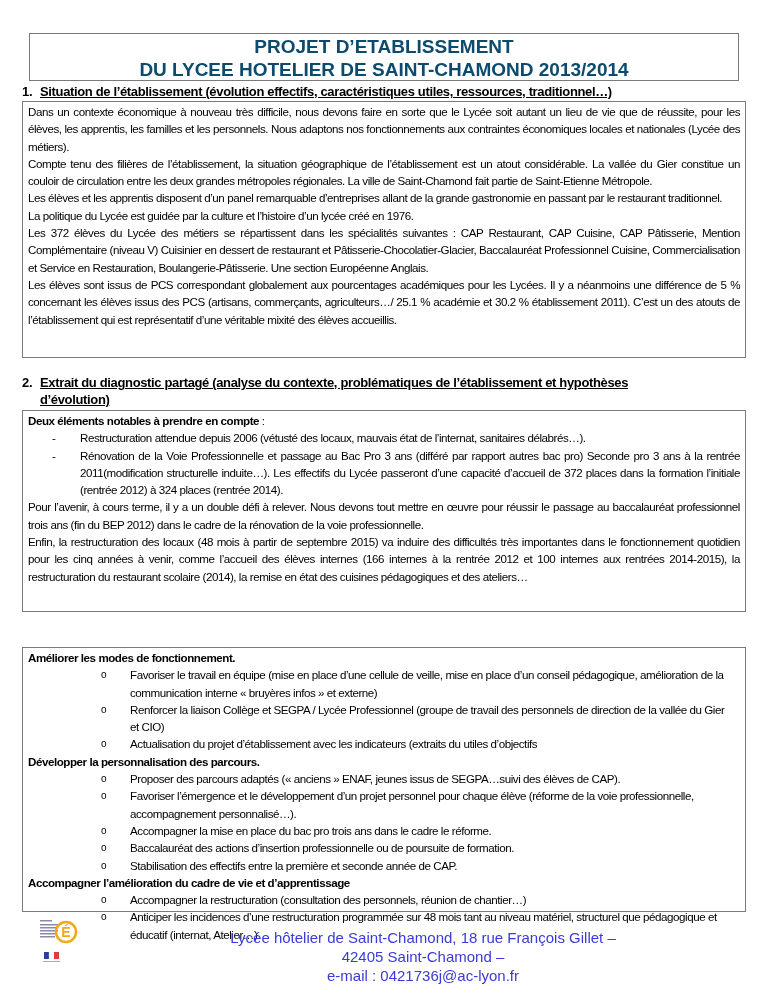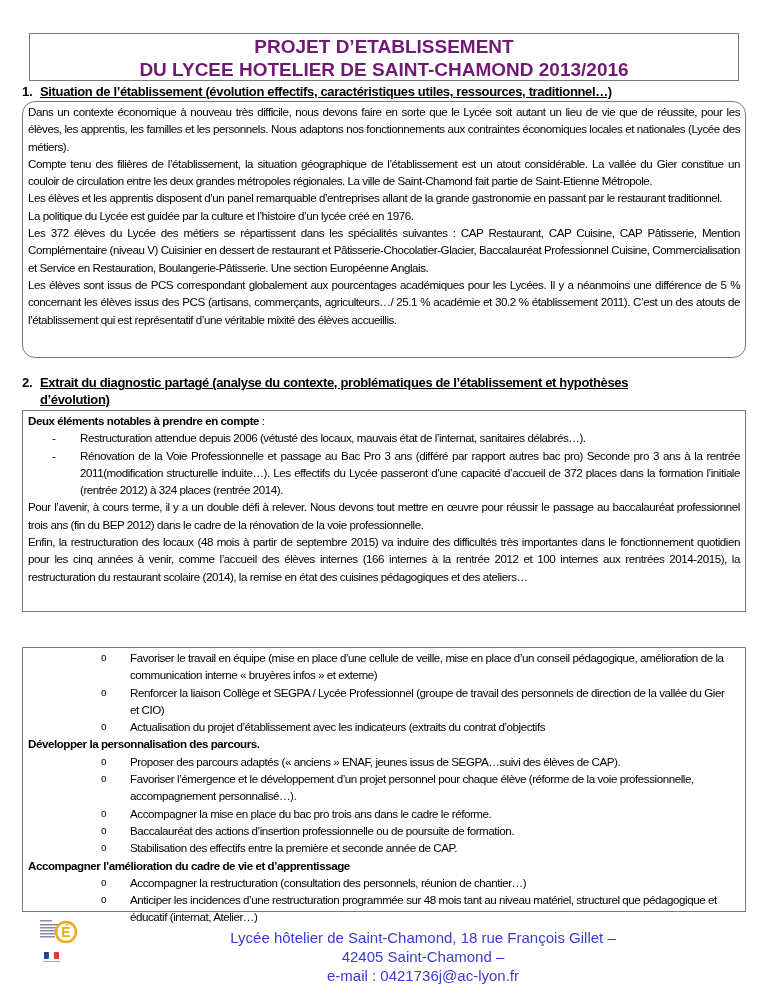--- a/index.html
+++ b/index.html
@@ -5,21 +5,21 @@
     html, body { margin: 0; padding: 0; background: #ffffff; }
     body {
       width: 768px; height: 994px; position: relative; overflow: hidden;
       font-family: "Liberation Sans Narrow", "Liberation Sans", sans-serif;
       color: #000;
     }
     .page { position: absolute; left: 0; top: 0; width: 768px; height: 994px; }
     .title-box {
       position: absolute; left: 29px; top: 33px; width: 710px; height: 48px;
       border: 1px solid #7a7a7a; text-align: center;
-      color: #701a75; font-family: "Liberation Sans", sans-serif; font-weight: bold;
+      color: #0c4a6e; font-family: "Liberation Sans", sans-serif; font-weight: bold;
       font-size: 19px; line-height: 23px; padding-top: 1px; box-sizing: border-box;
     }
     .section-title {
       position: absolute; left: 22px; font-family: "Liberation Sans", sans-serif;
       font-weight: bold; font-size: 13px; line-height: 17px; white-space: nowrap;
       letter-spacing: -0.35px;
     }
     .section-title .num { display: inline-block; width: 18px; }
     .section-title .txt { text-decoration: underline; }
     .section-title.wrap { white-space: normal; width: 720px; }
@@ -42,27 +42,27 @@
     }
     .logo { position: absolute; left: 38px; top: 918px; width: 48px; height: 56px; }
   </style>
 </head>
 <body>
 
 <div class="page">
 
   <div class="title-box">
     <div>PROJET D’ETABLISSEMENT</div>
-    <div>DU LYCEE HOTELIER DE SAINT-CHAMOND 2013/2016</div>
+    <div>DU LYCEE HOTELIER DE SAINT-CHAMOND 2013/2014</div>
   </div>
 
   <div class="section-title" style="top:83px;">
     <span class="num">1.</span><span class="txt">Situation de l’établissement (évolution effectifs, caractéristiques utiles, ressources, traditionnel…)</span>
   </div>
-  <div class="box" style="top:101px; height:257px;border-radius:13px;">
+  <div class="box" style="top:101px; height:257px;">
     <p>Dans un contexte économique à nouveau très difficile, nous devons faire en sorte que le Lycée soit autant un lieu de vie que de réussite, pour les élèves, les apprentis, les familles et les personnels. Nous adaptons nos fonctionnements aux contraintes économiques locales et nationales (Lycée des métiers).</p>
     <p>Compte tenu des filières de l’établissement, la situation géographique de l’établissement est un atout considérable. La vallée du Gier constitue un couloir de circulation entre les deux grandes métropoles régionales. La ville de Saint-Chamond fait partie de Saint-Etienne Métropole.</p>
     <p>Les élèves et les apprentis disposent d’un panel remarquable d’entreprises allant de la grande gastronomie en passant par le restaurant traditionnel.</p>
     <p>La politique du Lycée est guidée par la culture et l’histoire d’un lycée créé en 1976.</p>
     <p>Les 372 élèves du Lycée des métiers se répartissent dans les spécialités suivantes : CAP Restaurant, CAP Cuisine, CAP Pâtisserie, Mention Complémentaire (niveau V) Cuisinier en dessert de restaurant et Pâtisserie-Chocolatier-Glacier, Baccalauréat Professionnel Cuisine, Commercialisation et Service en Restauration, Boulangerie-Pâtisserie. Une section Européenne Anglais.</p>
     <p>Les élèves sont issus de PCS correspondant globalement aux pourcentages académiques pour les Lycées. Il y a néanmoins une différence de 5 % concernant les élèves issus des PCS (artisans, commerçants, agriculteurs…/ 25.1 % académie et 30.2 % établissement 2011). C’est un des atouts de l’établissement qui est représentatif d’une véritable mixité des élèves accueillis.</p>
   </div>
 
   <div class="section-title wrap" style="top:374px;">
     <span class="num">2.</span><span class="txt">Extrait du diagnostic partagé (analyse du contexte, problématiques de l’établissement et hypothèses</span>
@@ -76,23 +76,24 @@
     </div>
     <div class="dash-item">
       <span class="dash">-</span>
       <span>Rénovation de la Voie Professionnelle et passage au Bac Pro 3 ans (différé par rapport autres bac pro) Seconde pro 3 ans à la rentrée 2011(modification structurelle induite…). Les effectifs du Lycée passeront d’une capacité d’accueil de 372 places dans la formation l’initiale (rentrée 2012) à 324 places (rentrée 2014).</span>
     </div>
     <p>Pour l’avenir,  à cours terme, il y a un double défi à relever. Nous devons tout mettre en œuvre pour réussir le passage au baccalauréat professionnel trois ans (fin du BEP 2012) dans le cadre de la rénovation de la voie professionnelle.</p>
     <p>Enfin, la restructuration des locaux (48 mois à partir de septembre 2015) va induire des difficultés très importantes dans le fonctionnement quotidien pour les cinq années à venir, comme l’accueil des élèves internes (166 internes à la rentrée 2012 et 100 internes aux rentrées 2014-2015), la restructuration du restaurant scolaire (2014), la remise en état des cuisines pédagogiques et des ateliers…</p>
   </div>
 
   <div class="box" style="top:647px; height:265px;">
+    <p class="bold">Améliorer les modes de fonctionnement.</p>
     <div class="o-item"><span class="bullet">o</span><span>Favoriser le travail en équipe (mise en place d’une cellule de veille, mise en place d’un conseil pédagogique, amélioration de la communication interne « bruyères infos » et externe)</span></div>
     <div class="o-item"><span class="bullet">o</span><span>Renforcer la liaison Collège et SEGPA / Lycée Professionnel (groupe de travail des personnels de direction de la vallée du Gier et CIO)</span></div>
-    <div class="o-item"><span class="bullet">o</span><span>Actualisation du projet d’établissement avec les indicateurs (extraits du contrat d’objectifs</span></div>
+    <div class="o-item"><span class="bullet">o</span><span>Actualisation du projet d’établissement avec les indicateurs (extraits du utiles d’objectifs</span></div>
 
     <p class="bold">Développer la personnalisation des parcours.</p>
     <div class="o-item"><span class="bullet">o</span><span>Proposer des parcours adaptés (« anciens » ENAF, jeunes issus de SEGPA…suivi des élèves de CAP).</span></div>
     <div class="o-item"><span class="bullet">o</span><span>Favoriser l’émergence et le développement d’un projet personnel pour chaque élève (réforme de la voie professionnelle,  accompagnement personnalisé…).</span></div>
     <div class="o-item"><span class="bullet">o</span><span>Accompagner la mise en place du bac pro trois ans dans le cadre le réforme.</span></div>
     <div class="o-item"><span class="bullet">o</span><span>Baccalauréat des actions d’insertion professionnelle ou de poursuite de formation.</span></div>
     <div class="o-item"><span class="bullet">o</span><span>Stabilisation des effectifs entre la première et seconde année de CAP.</span></div>
 
     <p class="bold">Accompagner l’amélioration du cadre de vie et d’apprentissage</p>
     <div class="o-item"><span class="bullet">o</span><span>Accompagner la restructuration (consultation des personnels, réunion de chantier…)</span></div>

